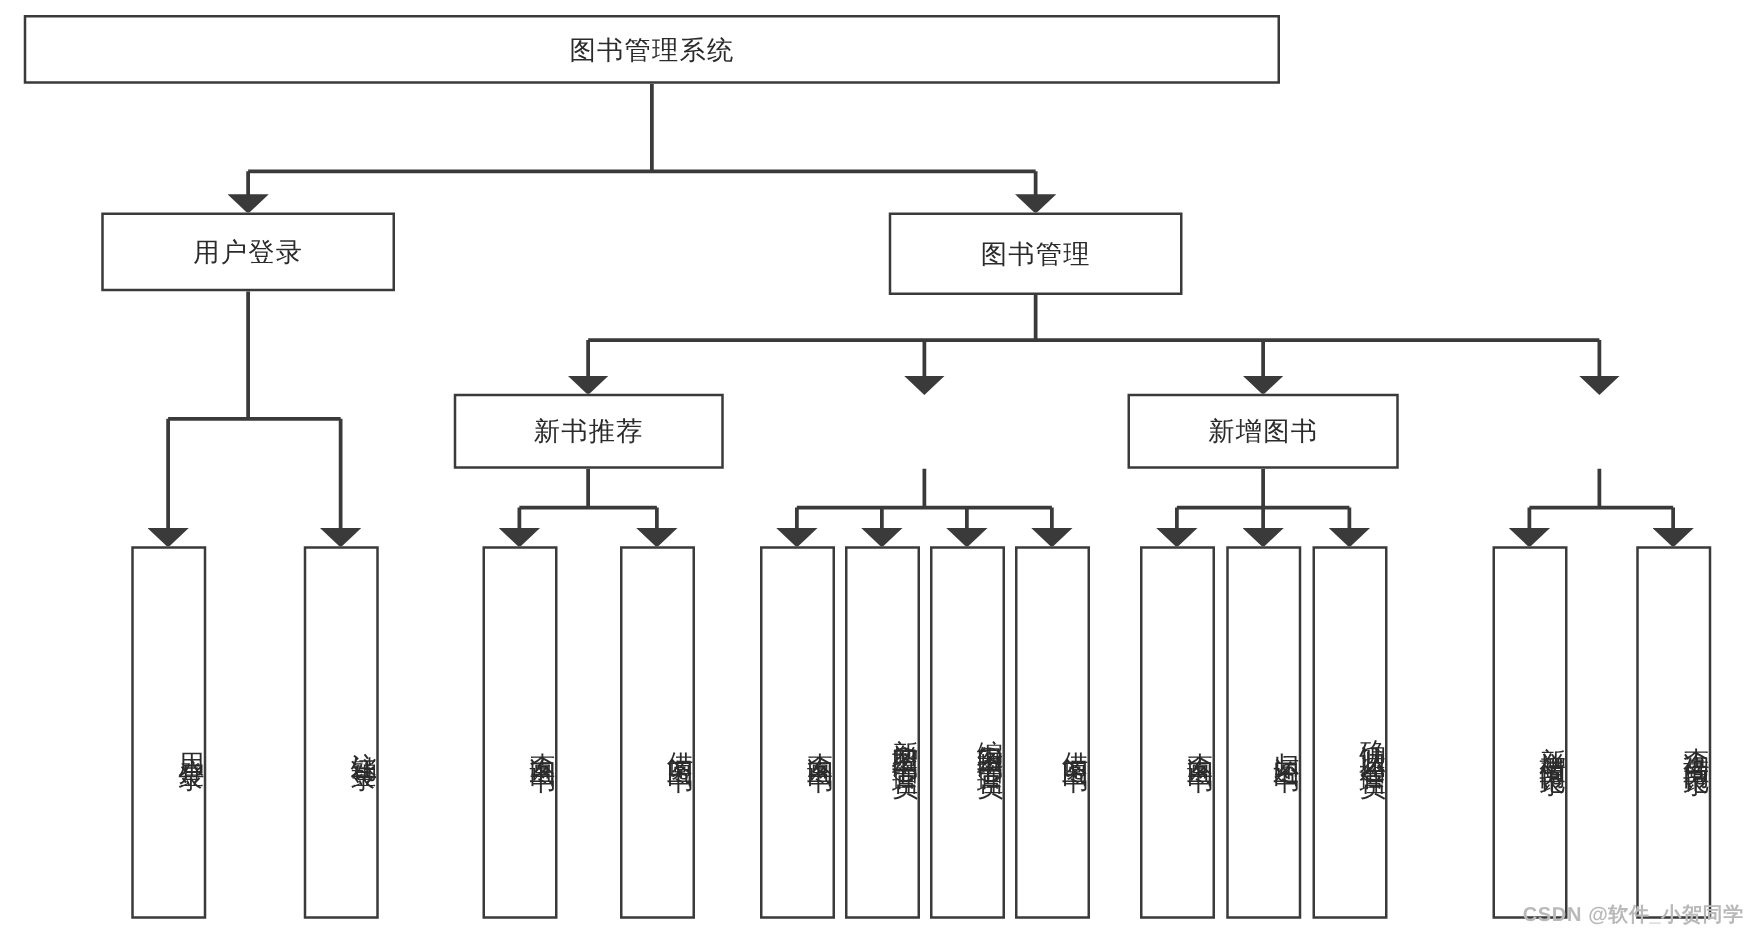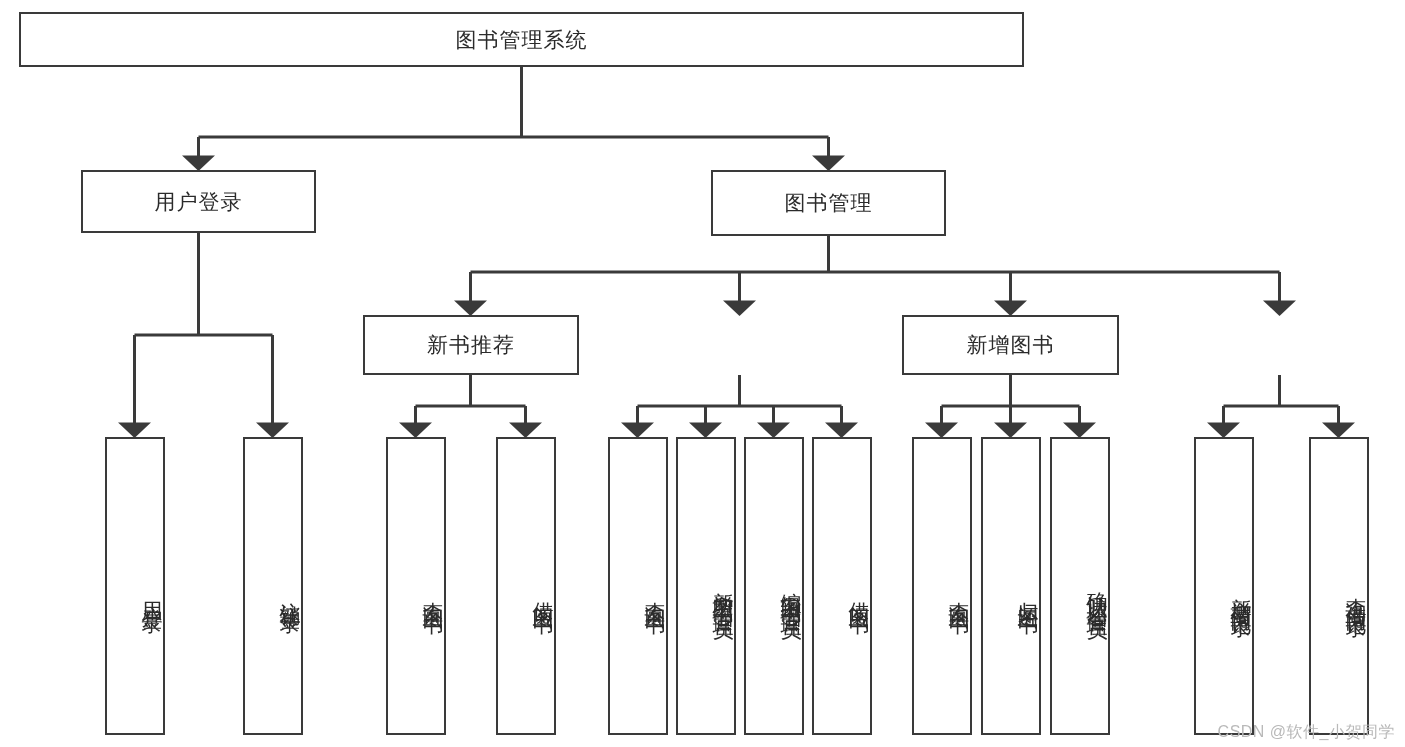--- a/index.html
+++ b/index.html
@@ -61,20 +61,21 @@
   }
   #watermark {
     position: absolute;
     right: 10px;
     bottom: 4px;
     font-size: 16px;
     color: #b9b9b9;
     white-space: nowrap;
     z-index: 3;
     letter-spacing: 0.5px;
+    font-weight: bold;
   }
 </style>
 </head>
 <body>
 
 <div id="canvas">
 
   <svg id="edges" viewBox="0 0 1405 747">
     <defs>
       <marker id="arrow" markerWidth="10" markerHeight="11" refX="2.2" refY="5.5" orient="auto" markerUnits="strokeWidth">

